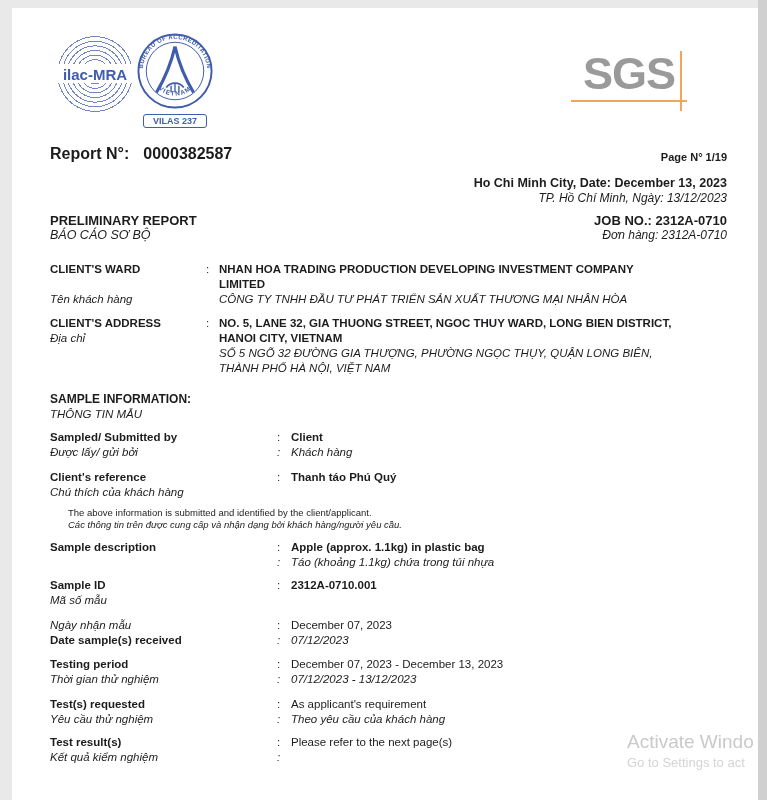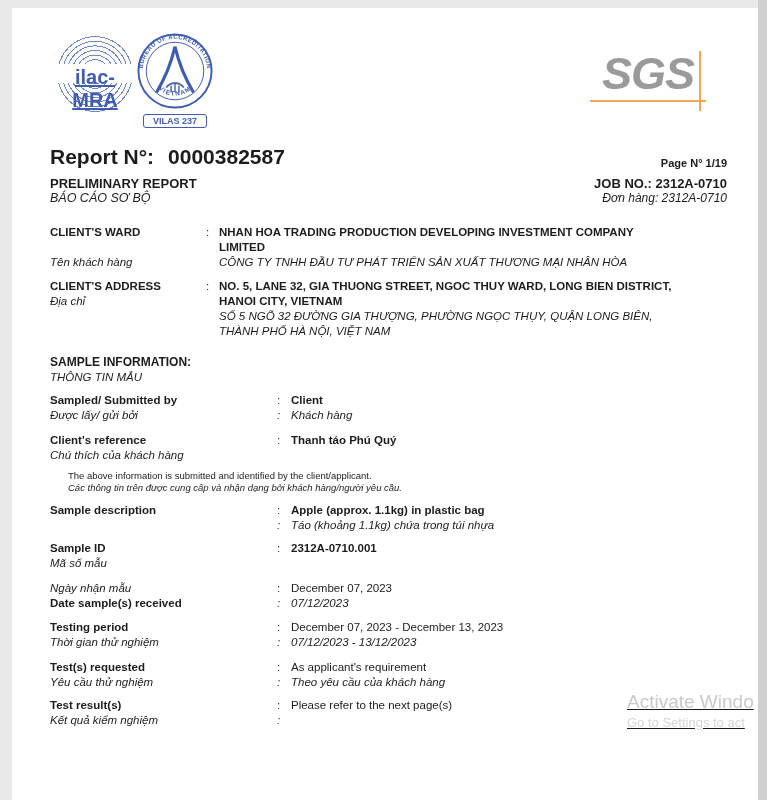--- a/index.html
+++ b/index.html
@@ -13,36 +13,36 @@
 
   .doc { position:absolute; left:12px; top:8px; width:746px; height:792px; background:#fff; padding:22px 31px 0 38px; }
 
   
   .logo-row { position:relative; height:100px; }
 
   .ilac { position:absolute; left:6px; top:5px; width:78px; height:78px; border-radius:50%;
           background:repeating-radial-gradient(circle at 50% 50%, #7186c5 0 1px, #fff 1px 4.6px); }
   .ilac-band { position:absolute; left:-5px; right:-5px; top:29px; height:19px; background:#fff; }
   .ilac-text { position:absolute; left:0; right:0; top:31px; text-align:center; font-weight:bold;
-               font-size:20px; color:#3f5cad; letter-spacing:0;text-decoration:underline; }
+               font-size:15px; color:#3f5cad; letter-spacing:0; }
 
   .boa { position:absolute; left:86px; top:2px; width:78px; }
   .boa svg { display:block; }
   .vilas-box { width:64px; margin:2px auto 0; border:1.5px solid #3f5cad; border-radius:3px;
                text-align:center; font-size:9px; font-weight:bold; color:#3f5cad; padding:1px 0 0; height:14px; }
 
-  .sgs { position:absolute; right:7px; top:18px; width:130px; height:74px;font-style:italic; }
+  .sgs { position:absolute; right:26px; top:18px; width:130px; height:74px; }
   .sgs-text { position:absolute; right:26px; top:4px; font-size:45px; font-weight:bold; color:#9a9a9a;
               letter-spacing:-1px; line-height:44px; }
   .sgs-hline { position:absolute; left:0; right:14px; top:52px; height:2px; background:#f2a65a; }
   .sgs-vline { position:absolute; right:19px; top:3px; width:2px; height:60px; background:#f2a65a; }
 
   
   .report-row { display:flex; justify-content:space-between; align-items:flex-end; margin-top:15px; }
-  .report-no { font-size:21px; font-weight:bold; }
+  .report-no { font-size:16px; font-weight:bold; }
   .report-no .num { margin-left:14px; }
   .page-no { font-size:11px; font-weight:bold; }
 
   .date-block { text-align:right; margin-top:13px; line-height:15px; }
   .date-en { font-size:12.5px; font-weight:bold; }
   .date-vi { font-size:12px; font-style:italic; }
 
   .prelim-row { display:flex; justify-content:space-between; margin-top:7px; line-height:15px; }
   .prelim-en { font-size:13px; font-weight:bold; }
   .prelim-vi { font-size:12.5px; font-style:italic; }
@@ -64,21 +64,21 @@
   .mt9 { margin-top:9px; } .mt8 { margin-top:8px; }
 
   .section-heading { margin-top:16px; line-height:15px; }
   .sh-en { font-size:12px; font-weight:bold; }
   .sh-vi { font-size:11.5px; font-style:italic; }
 
   .note { margin:7px 0 0 18px; font-size:9.5px; line-height:11.5px; }
   .note-vi { font-style:italic; }
 
   
-  .watermark { position:absolute; left:627px; top:690px; width:131px; overflow:hidden; white-space:nowrap; z-index:4;text-decoration:underline; }
+  .watermark { position:absolute; left:627px; top:730px; width:131px; overflow:hidden; white-space:nowrap; z-index:4; }
   .wm1 { font-size:19px; color:#c9c9c9; line-height:24px; }
   .wm2 { font-size:13px; color:#d4d4d4; line-height:17px; margin-top:0; }
 </style>
 </head>
 <body>
 
 <div class="screen">
   <div class="doc">
 
     <div class="logo-row">
@@ -118,20 +118,24 @@
       </div>
     </div>
 
     <div class="report-row">
       <div class="report-no">
         <span>Report N°:</span><span class="num">0000382587</span>
       </div>
       <div class="page-no">Page N° 1/19</div>
     </div>
 
+    <div class="date-block">
+      <div class="date-en">Ho Chi Minh City, Date: December 13, 2023</div>
+      <div class="date-vi">TP. Hồ Chí Minh, Ngày: 13/12/2023</div>
+    </div>
 
     <div class="prelim-row">
       <div>
         <div class="prelim-en">PRELIMINARY REPORT</div>
         <div class="prelim-vi">BÁO CÁO SƠ BỘ</div>
       </div>
       <div class="job-block">
         <div class="job-en">JOB NO.: 2312A-0710</div>
         <div class="job-vi">Đơn hàng: 2312A-0710</div>
       </div>

